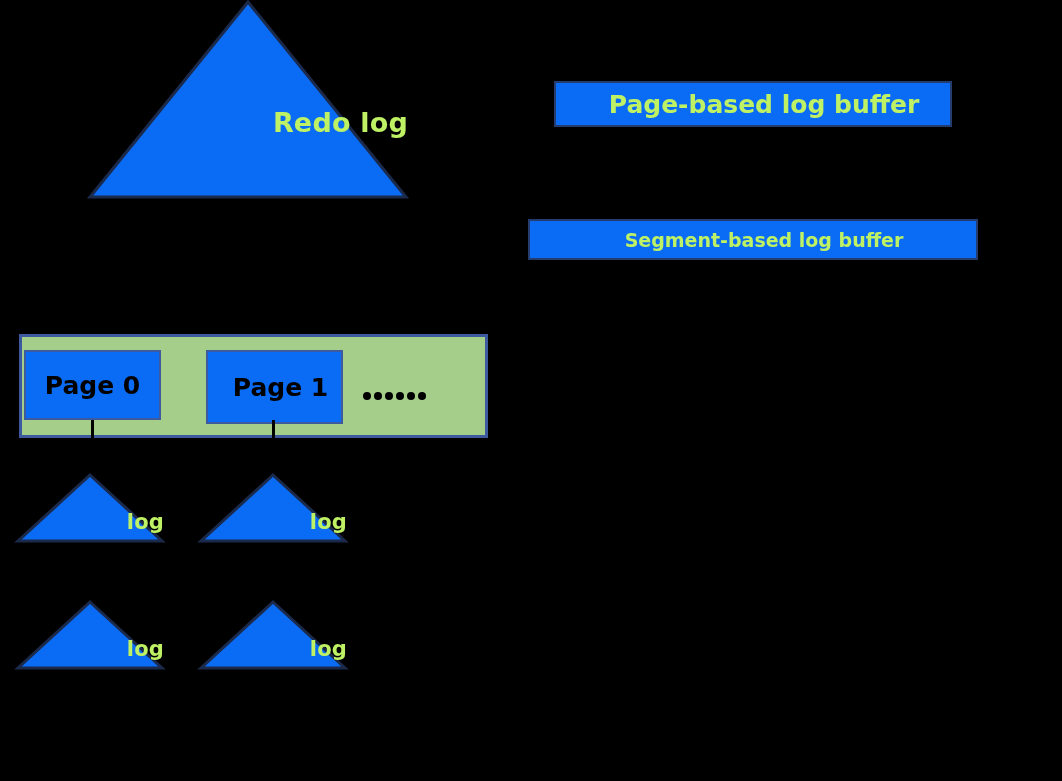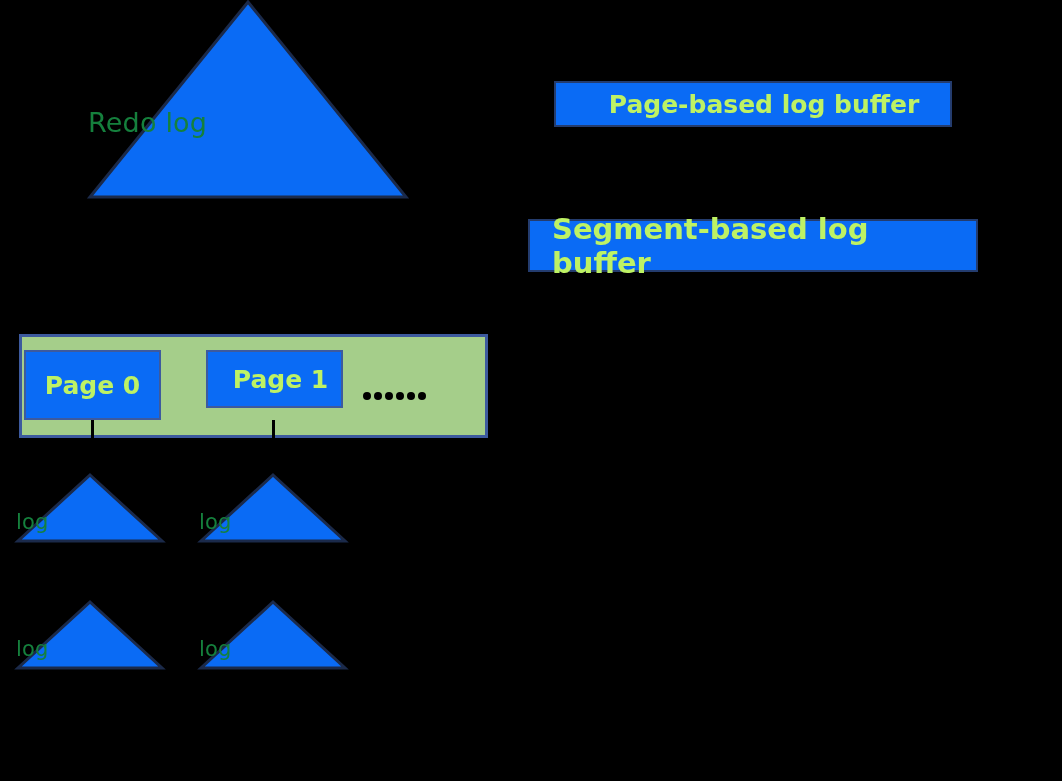--- a/index.html
+++ b/index.html
@@ -16,23 +16,23 @@
     font-family: "DejaVu Sans", "Liberation Sans", sans-serif;
   }
 
   
   .tri-wrap { position: absolute; }
   .tri-wrap svg { display: block; overflow: visible; }
   .tri-label {
     position: absolute;
     left: 0;
     width: 100%;
-    text-align: left;
-    color: #15803d;
-    font-weight: normal;
+    text-align: right;
+    color: #bef264;
+    font-weight: bold;
     letter-spacing: 0.2px;
     pointer-events: none;
     line-height: 1.12;
   }
 
   
   #redo-tri { left: 88px; top: 0px; width: 320px; height: 200px; }
   #redo-tri .tri-label {
     top: 108px;
     font-size: 27px;
@@ -56,22 +56,22 @@
     justify-content: center;
     color: #bef264;
     font-weight: bold;
     padding-left: 22px;
   }
   #legend-page {
     left: 554px; top: 81px; width: 398px; height: 46px;
     font-size: 25px;
   }
   #legend-segment {
-    left: 528px; top: 219px; width: 450px; height: 53px;
-    font-size: 29px;
+    left: 528px; top: 219px; width: 450px; height: 41px;
+    font-size: 19px;
   }
 
   
   #segment-bar {
     position: absolute;
     left: 19px; top: 334px;
     width: 469px; height: 104px;
     background: #A5CE8A;
     border: 3px solid #3d5a9e;
     box-sizing: border-box;
@@ -79,26 +79,26 @@
 
   
   .page-box {
     position: absolute;
     background: #0A6BF5;
     border: 2px solid #3d5a9e;
     box-sizing: border-box;
     display: flex;
     align-items: center;
     justify-content: center;
-    color: #bef264;
+    color: #000000;
     font-weight: bold;
     font-size: 25px;
   }
   #page-box-0 { left: 24px; top: 350px; width: 137px; height: 70px; }
-  #page-box-1 { left: 206px; top: 350px; width: 137px; height: 58px; padding-left: 12px; }
+  #page-box-1 { left: 206px; top: 350px; width: 137px; height: 74px; padding-left: 12px; }
 
   
   #ellipsis-dots {
     position: absolute;
     left: 363px; top: 392px;
     display: flex;
     gap: 3px;
     align-items: center;
   }
   #ellipsis-dots .dot {

